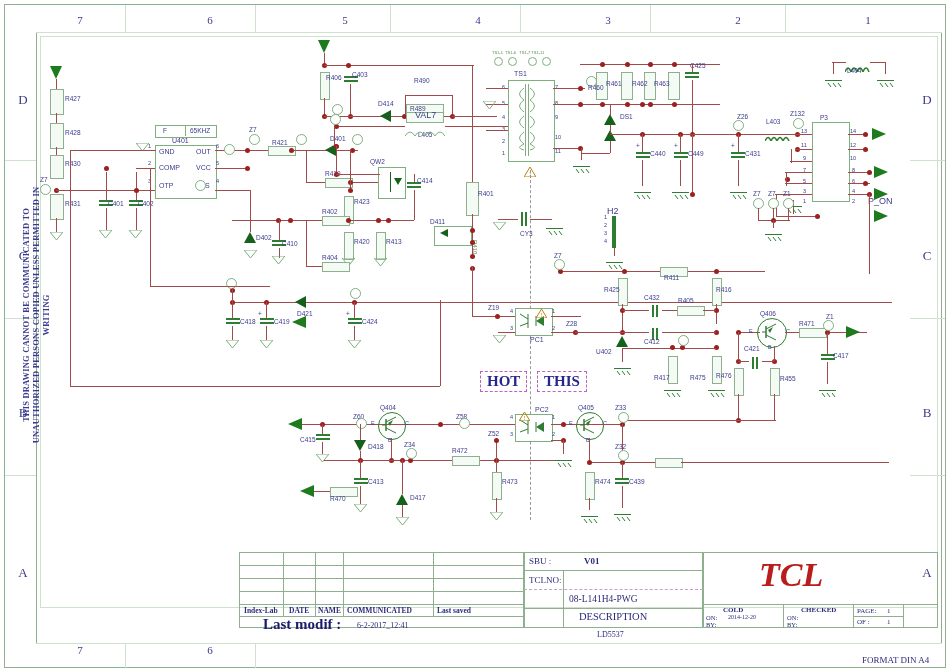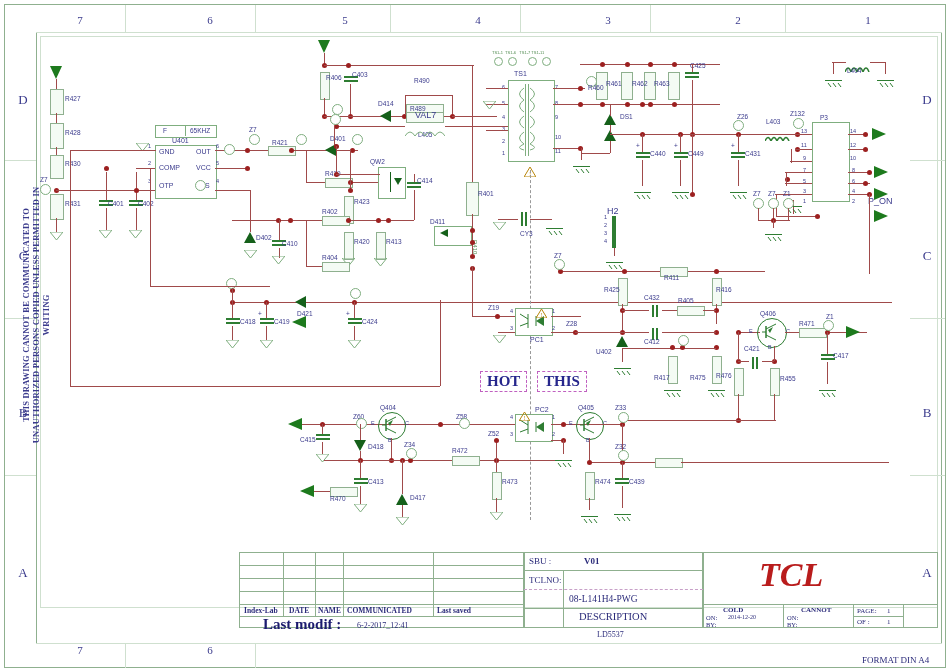--- a/index.html
+++ b/index.html
@@ -1073,21 +1073,21 @@
   <div class="abs" id="tcl-logo" style="left:520px;top:4px;">TCL</div>
   <div class="tb" style="left:464px;top:52px;width:235px;height:0;border-width:0 0 1px 0;"></div>
   <div class="tb" style="left:544px;top:52px;width:0;height:24px;border-width:0 0 0 1px;"></div>
   <div class="tb" style="left:614px;top:52px;width:0;height:24px;border-width:0 0 0 1px;"></div>
   <div class="tb" style="left:664px;top:52px;width:0;height:24px;border-width:0 0 0 1px;"></div>
   <div class="tb" style="left:614px;top:64px;width:50px;height:0;border-width:0 0 1px 0;"></div>
   <div class="abs tb-txt bold" style="left:484px;top:54px;font-size:7px;">COLD</div>
   <div class="abs tb-txt" style="left:467px;top:62px;font-size:6.5px;">ON:</div>
   <div class="abs tb-txt" style="left:489px;top:62px;font-size:6px;">2014-12-20</div>
   <div class="abs tb-txt" style="left:467px;top:69px;font-size:6.5px;">BY:</div>
-  <div class="abs tb-txt bold" style="left:562px;top:54px;font-size:7px;">CANNOT</div>
+  <div class="abs tb-txt bold" style="left:562px;top:54px;font-size:7px;">CHECKED</div>
   <div class="abs tb-txt" style="left:548px;top:62px;font-size:6.5px;">ON:</div>
   <div class="abs tb-txt" style="left:548px;top:69px;font-size:6.5px;">BY:</div>
   <div class="abs tb-txt" style="left:618px;top:55px;font-size:7px;">PAGE:</div>
   <div class="abs tb-txt" style="left:648px;top:55px;font-size:7px;">1</div>
   <div class="abs tb-txt" style="left:618px;top:66px;font-size:7px;">OF :</div>
   <div class="abs tb-txt" style="left:648px;top:66px;font-size:7px;">1</div>
 </div>
 <div class="abs tb-txt" style="left:862px;top:655px;font-size:9px;">FORMAT DIN A4</div>
 
 </body></html>

